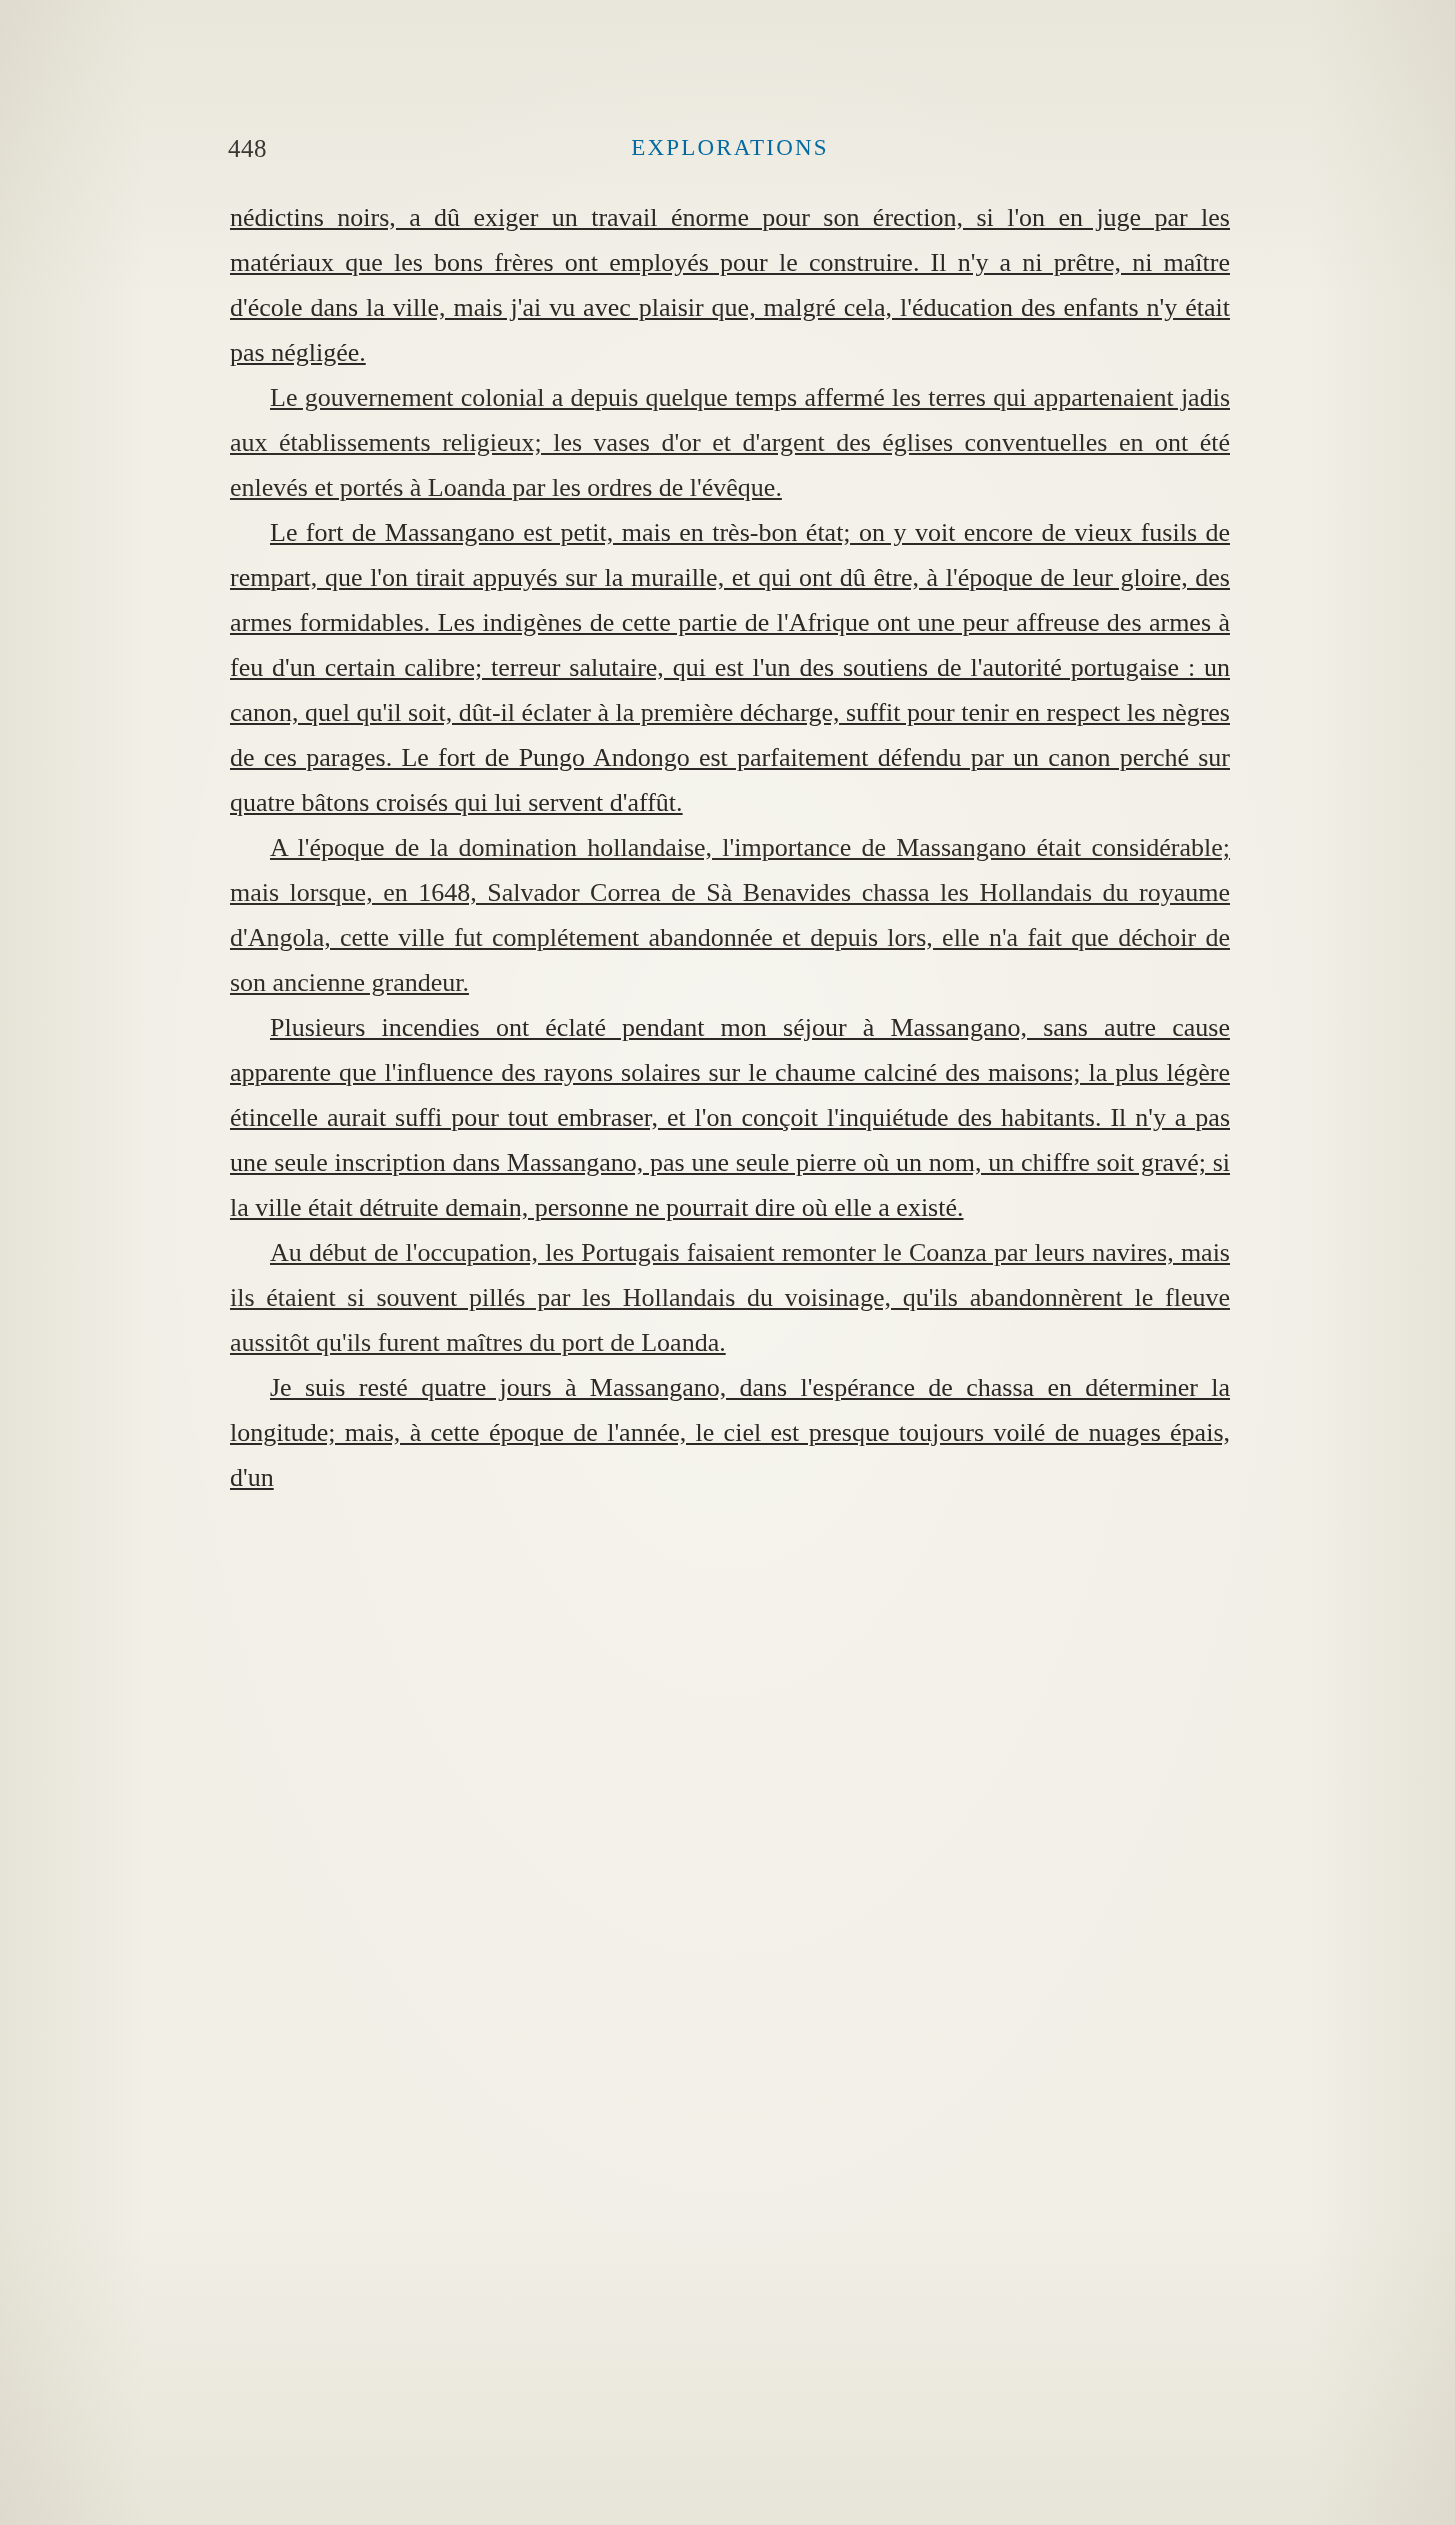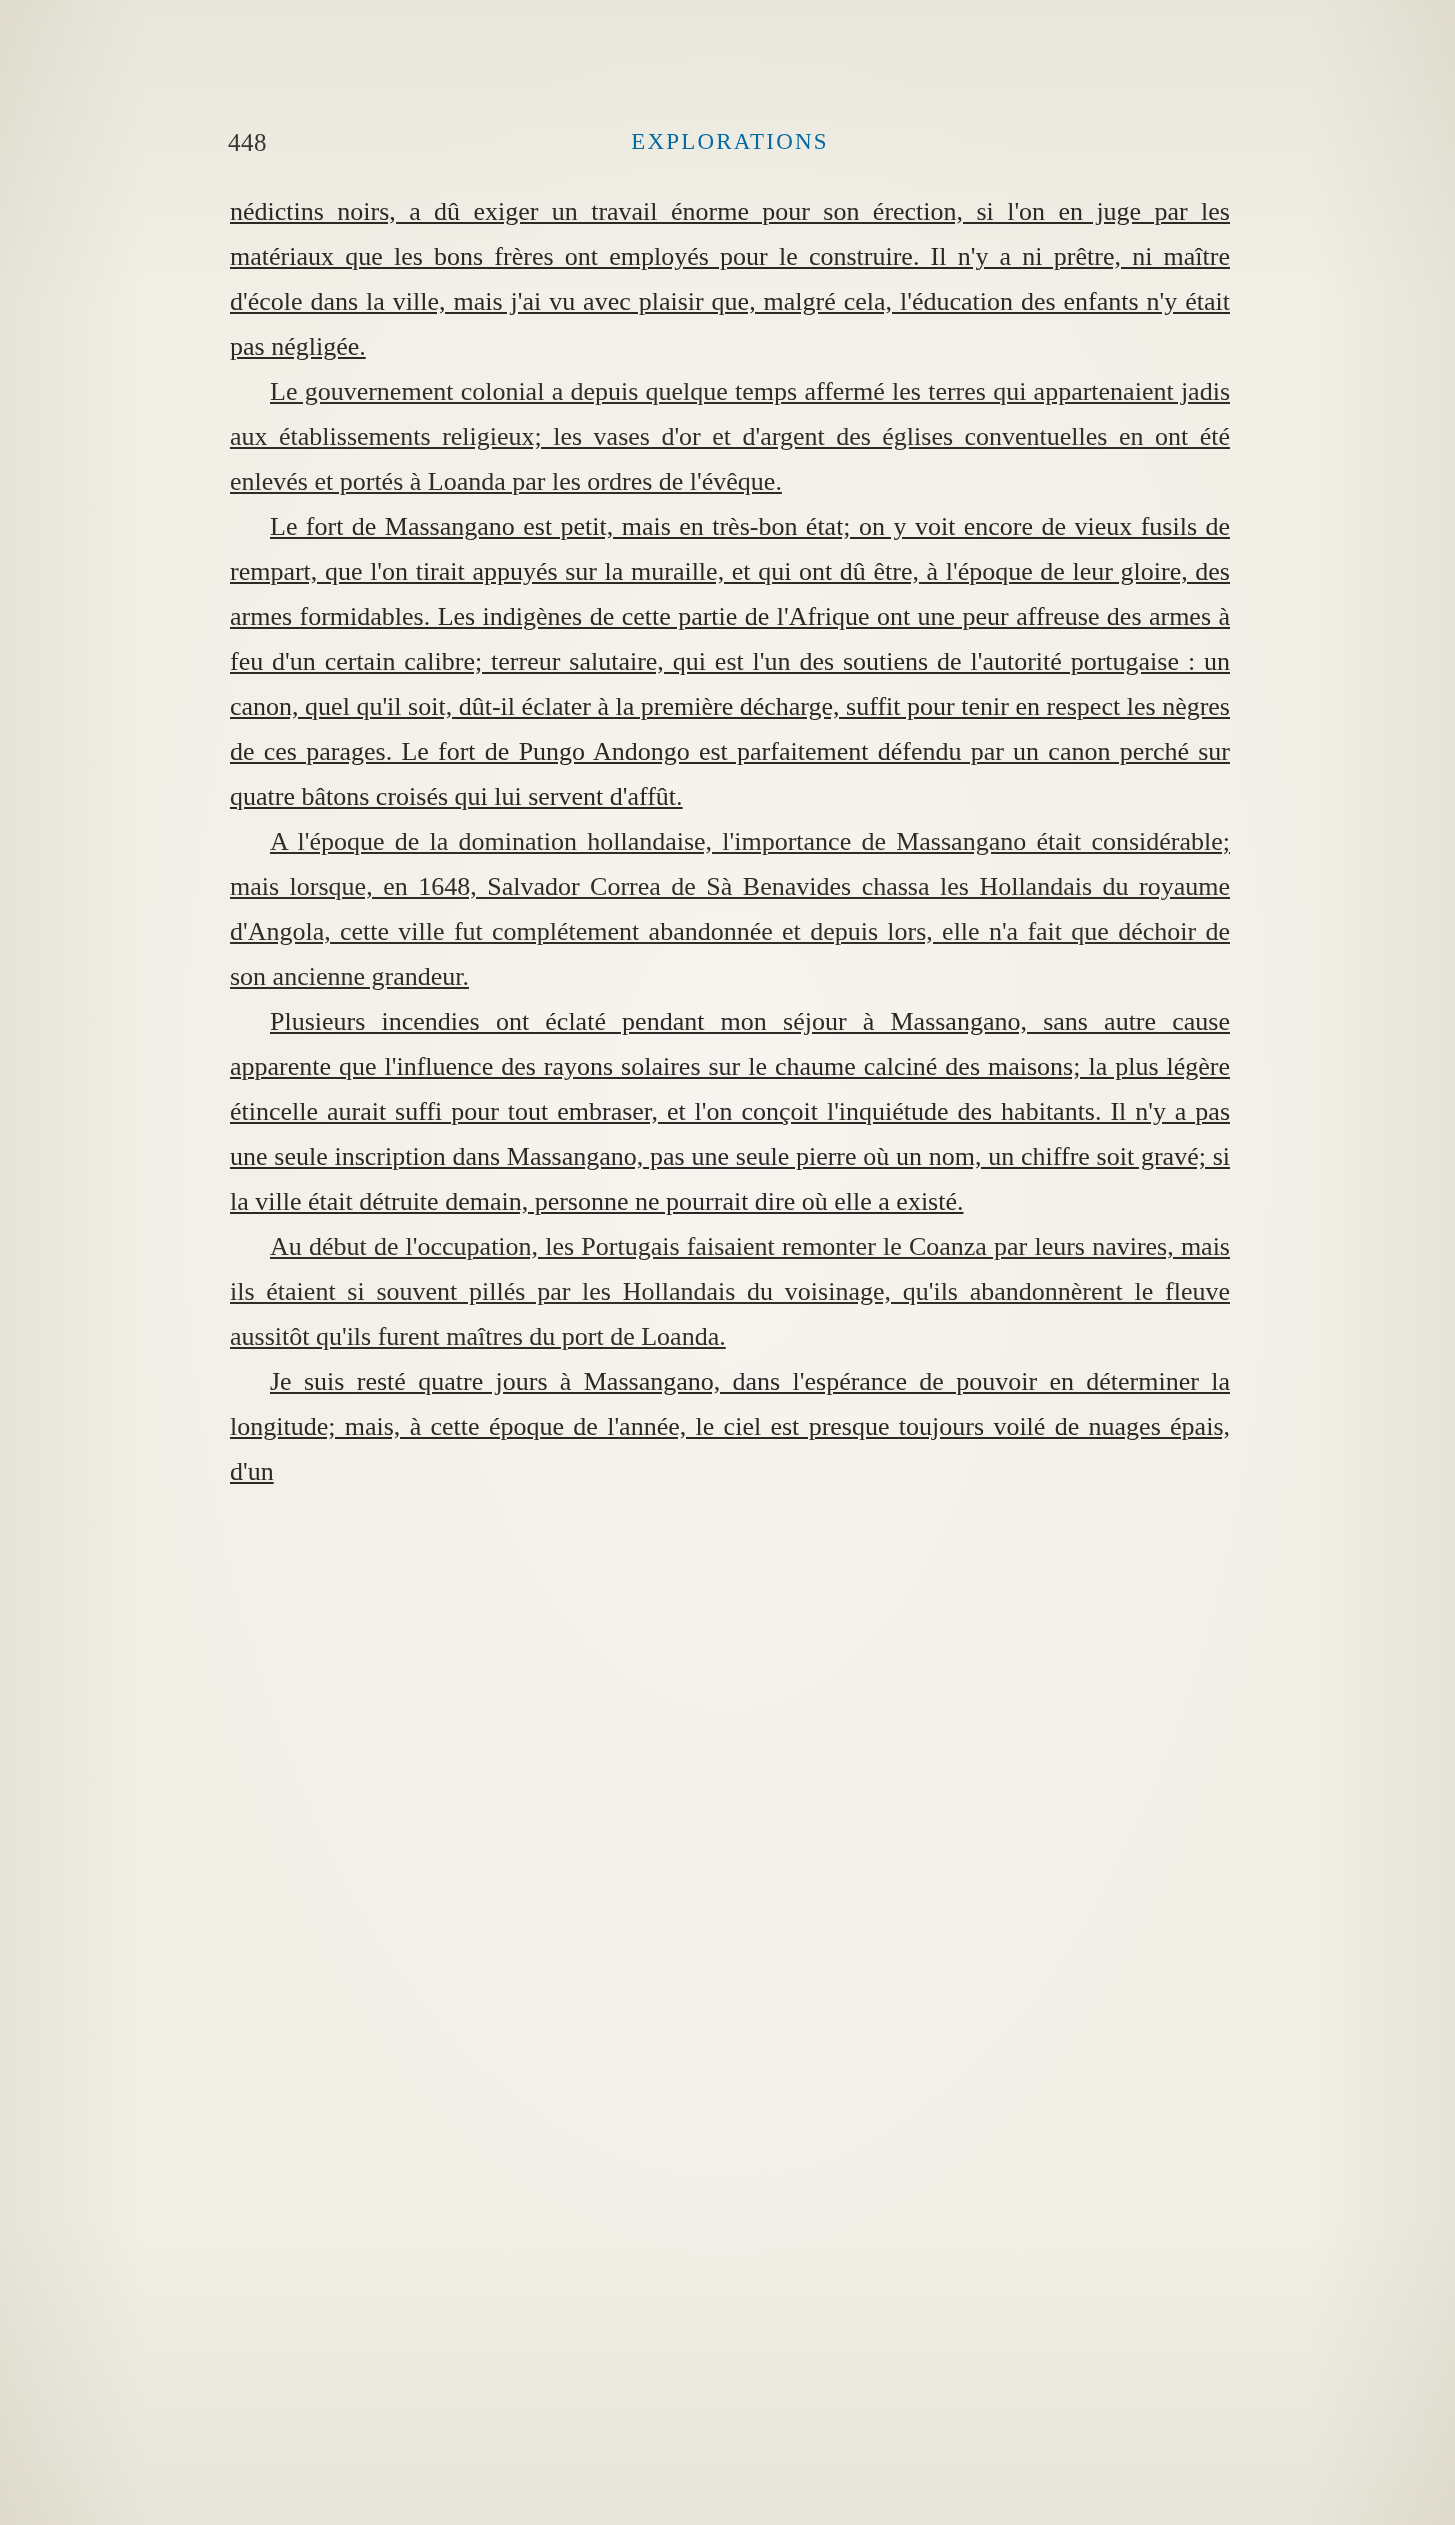--- a/index.html
+++ b/index.html
@@ -23,21 +23,21 @@
     inset: 0;
     pointer-events: none;
     background:
       radial-gradient(ellipse at 50% 45%, rgba(255,255,255,0.35) 0%, rgba(255,255,255,0.0) 60%),
       linear-gradient(180deg, rgba(160,150,120,0.10) 0%, rgba(160,150,120,0.0) 12%, rgba(160,150,120,0.0) 88%, rgba(160,150,120,0.12) 100%),
       linear-gradient(90deg, rgba(150,140,110,0.12) 0%, rgba(150,140,110,0.0) 10%, rgba(150,140,110,0.0) 90%, rgba(150,140,110,0.12) 100%);
   }
   .content {
     position: absolute;
     left: 230px;
-    top: 123px;
+    top: 129px;
     width: 1000px;
   }
   .header-row {
     position: relative;
     height: 40px;
     margin-bottom: 26px;
   }
   .folio {
     position: absolute;
     left: -2px;
@@ -85,17 +85,17 @@
       <div class="folio">448</div>
       <div class="running-head">EXPLORATIONS</div>
     </div>
 
     <p class="para first">nédictins noirs, a dû exiger un travail énorme pour son érection, si l'on en juge par les matériaux que les bons frères ont employés pour le construire. Il n'y a ni prêtre, ni maître d'école dans la ville, mais j'ai vu avec plaisir que, malgré cela, l'éducation des enfants n'y était pas négligée.</p>
     <p class="para">Le gouvernement colonial a depuis quelque temps affermé les terres qui appartenaient jadis aux établissements religieux; les vases d'or et d'argent des églises conventuelles en ont été enlevés et portés à Loanda par les ordres de l'évêque.</p>
     <p class="para">Le fort de Massangano est petit, mais en très-bon état; on y voit encore de vieux fusils de rempart, que l'on tirait appuyés sur la muraille, et qui ont dû être, à l'époque de leur gloire, des armes formidables. Les indigènes de cette partie de l'Afrique ont une peur affreuse des armes à feu d'un certain calibre; terreur salutaire, qui est l'un des soutiens de l'autorité portugaise : un canon, quel qu'il soit, dût-il éclater à la première décharge, suffit pour tenir en respect les nègres de ces parages. Le fort de Pungo Andongo est parfaitement défendu par un canon perché sur quatre bâtons croisés qui lui servent d'affût.</p>
     <p class="para">A l'époque de la domination hollandaise, l'importance de Massangano était considérable; mais lorsque, en 1648, Salvador Correa de Sà Benavides chassa les Hollandais du royaume d'Angola, cette ville fut complétement abandonnée et depuis lors, elle n'a fait que déchoir de son ancienne grandeur.</p>
     <p class="para">Plusieurs incendies ont éclaté pendant mon séjour à Massangano, sans autre cause apparente que l'influence des rayons solaires sur le chaume calciné des maisons; la plus légère étincelle aurait suffi pour tout embraser, et l'on conçoit l'inquiétude des habitants. Il n'y a pas une seule inscription dans Massangano, pas une seule pierre où un nom, un chiffre soit gravé; si la ville était détruite demain, personne ne pourrait dire où elle a existé.</p>
     <p class="para">Au début de l'occupation, les Portugais faisaient remonter le Coanza par leurs navires, mais ils étaient si souvent pillés par les Hollandais du voisinage, qu'ils abandonnèrent le fleuve aussitôt qu'ils furent maîtres du port de Loanda.</p>
-    <p class="para ink-light">Je suis resté quatre jours à Massangano, dans l'espérance de pouvoir en déterminer la longitude; mais, à cette époque de l'année, le ciel est presque toujours voilé de nuages épais, d'un</p>
+    <p class="para ink-light">Je suis resté quatre jours à Massangano, dans l'espérance de chassa en déterminer la longitude; mais, à cette époque de l'année, le ciel est presque toujours voilé de nuages épais, d'un</p>
 
   </div>
 </div>
 
 
 </body></html>

